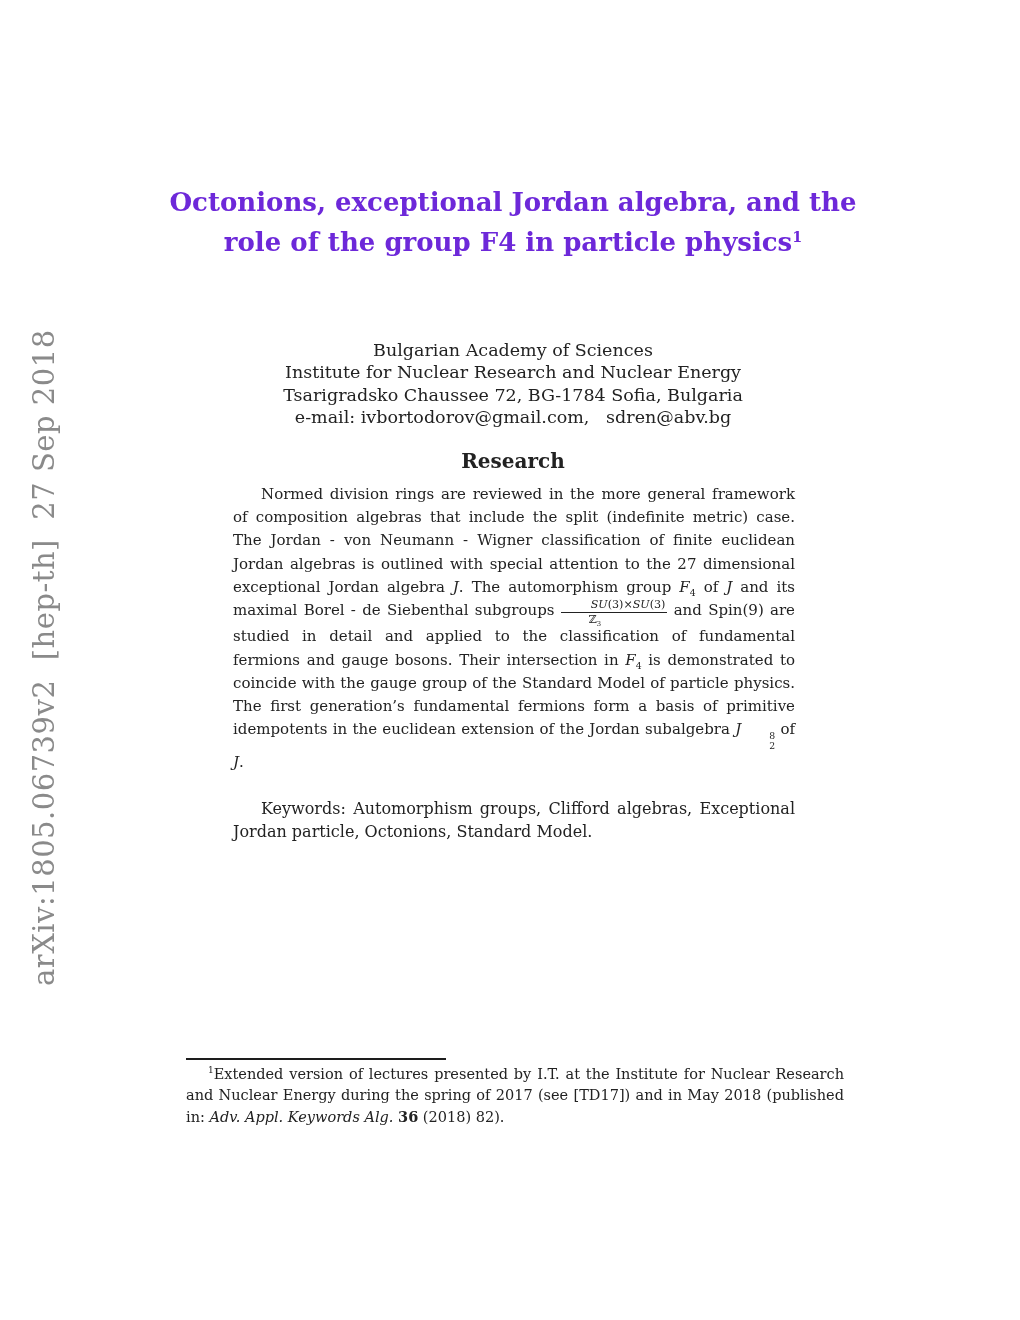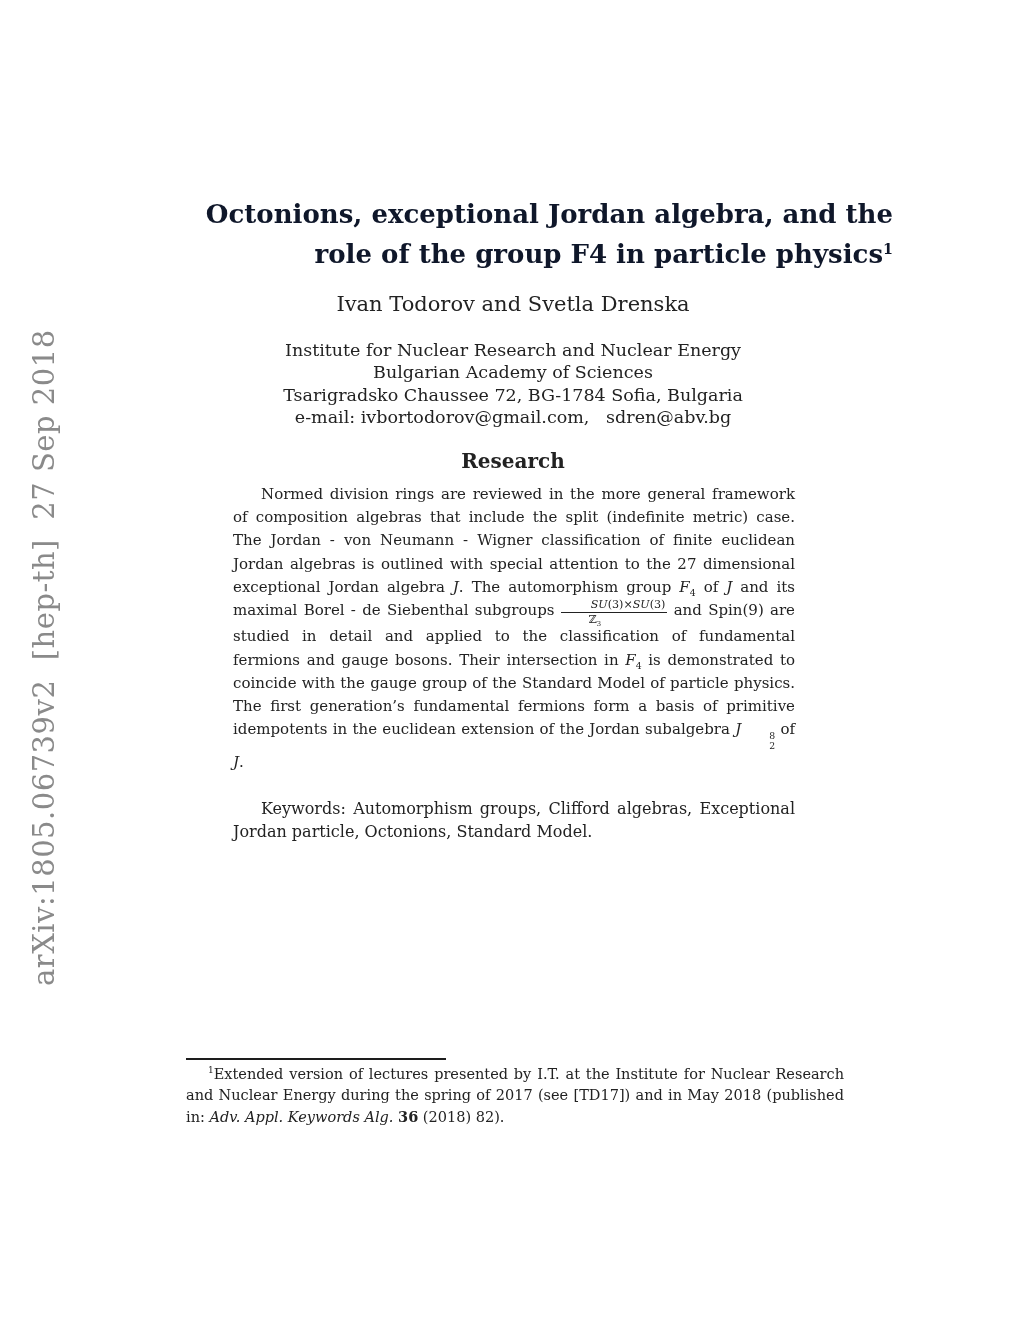--- a/index.html
+++ b/index.html
@@ -18,26 +18,26 @@
     width:640px;height:38px;
     transform:rotate(-90deg);
     text-align:center;
     font-size:29px;
     color:#8a8a8a;
     white-space:pre;
     letter-spacing:0.5px;
   }
   .title{
     position:absolute;
-    left:133px;top:194px;width:760px;
-    text-align:right;
+    left:133px;top:182px;width:760px;
+    text-align:center;
     font-weight:bold;
     font-size:26px;
     line-height:40px;
-    color:#0f172a;
+    color:#6d28d9;
   }
   .title sup{font-size:0.55em;vertical-align:0.6em;font-weight:bold;}
   .authors{
     position:absolute;
     left:133px;top:292px;width:760px;
     text-align:center;
     font-size:21px;
   }
   .affiliation{
     position:absolute;
@@ -109,25 +109,24 @@
 
 <div class="page">
 
   <div class="arxiv-stamp">arXiv:1805.06739v2  [hep-th]  27 Sep 2018</div>
 
   <div class="title">
     <div>Octonions, exceptional Jordan algebra, and the</div>
     <div><span>role of the group F4 in particle physics</span><sup>1</sup></div>
   </div>
 
-  <div class="authors">Ivan Todorov and Svetla Drenska</div>
 
   <div class="affiliation">
+    <div>Bulgarian Academy of Sciences</div>
     <div>Institute for Nuclear Research and Nuclear Energy</div>
-    <div>Bulgarian Academy of Sciences</div>
     <div>Tsarigradsko Chaussee 72, BG-1784 Sofia, Bulgaria</div>
     <div>e-mail: ivbortodorov@gmail.com,   sdren@abv.bg</div>
   </div>
 
   <div class="abstract-heading">Research</div>
 
   <div class="abstract-body">Normed division rings are reviewed in the more general framework of composition algebras that include the split (indefinite metric) case. The Jordan - von Neumann - Wigner classification of finite euclidean Jordan algebras is outlined with special attention to the 27 dimensional exceptional Jordan algebra <i class="cal">J</i>. The automorphism group <i>F</i><sub>4</sub> of <i class="cal">J</i> and its maximal Borel - de Siebenthal subgroups <span class="frac"><span class="num"><i>SU</i>(3)×<i>SU</i>(3)</span><span class="den">ℤ<sub>3</sub></span></span> and Spin(9) are studied in detail and applied to the classification of fundamental fermions and gauge bosons. Their intersection in <i>F</i><sub>4</sub> is demonstrated to coincide with the gauge group of the Standard Model of particle physics. The first generation’s fundamental fermions form a basis of primitive idempotents in the euclidean extension of the Jordan subalgebra <i>J</i><span class="supsub">
         <span>8</span>
         <span>2</span>
       </span> of <i class="cal">J</i>.</div>

